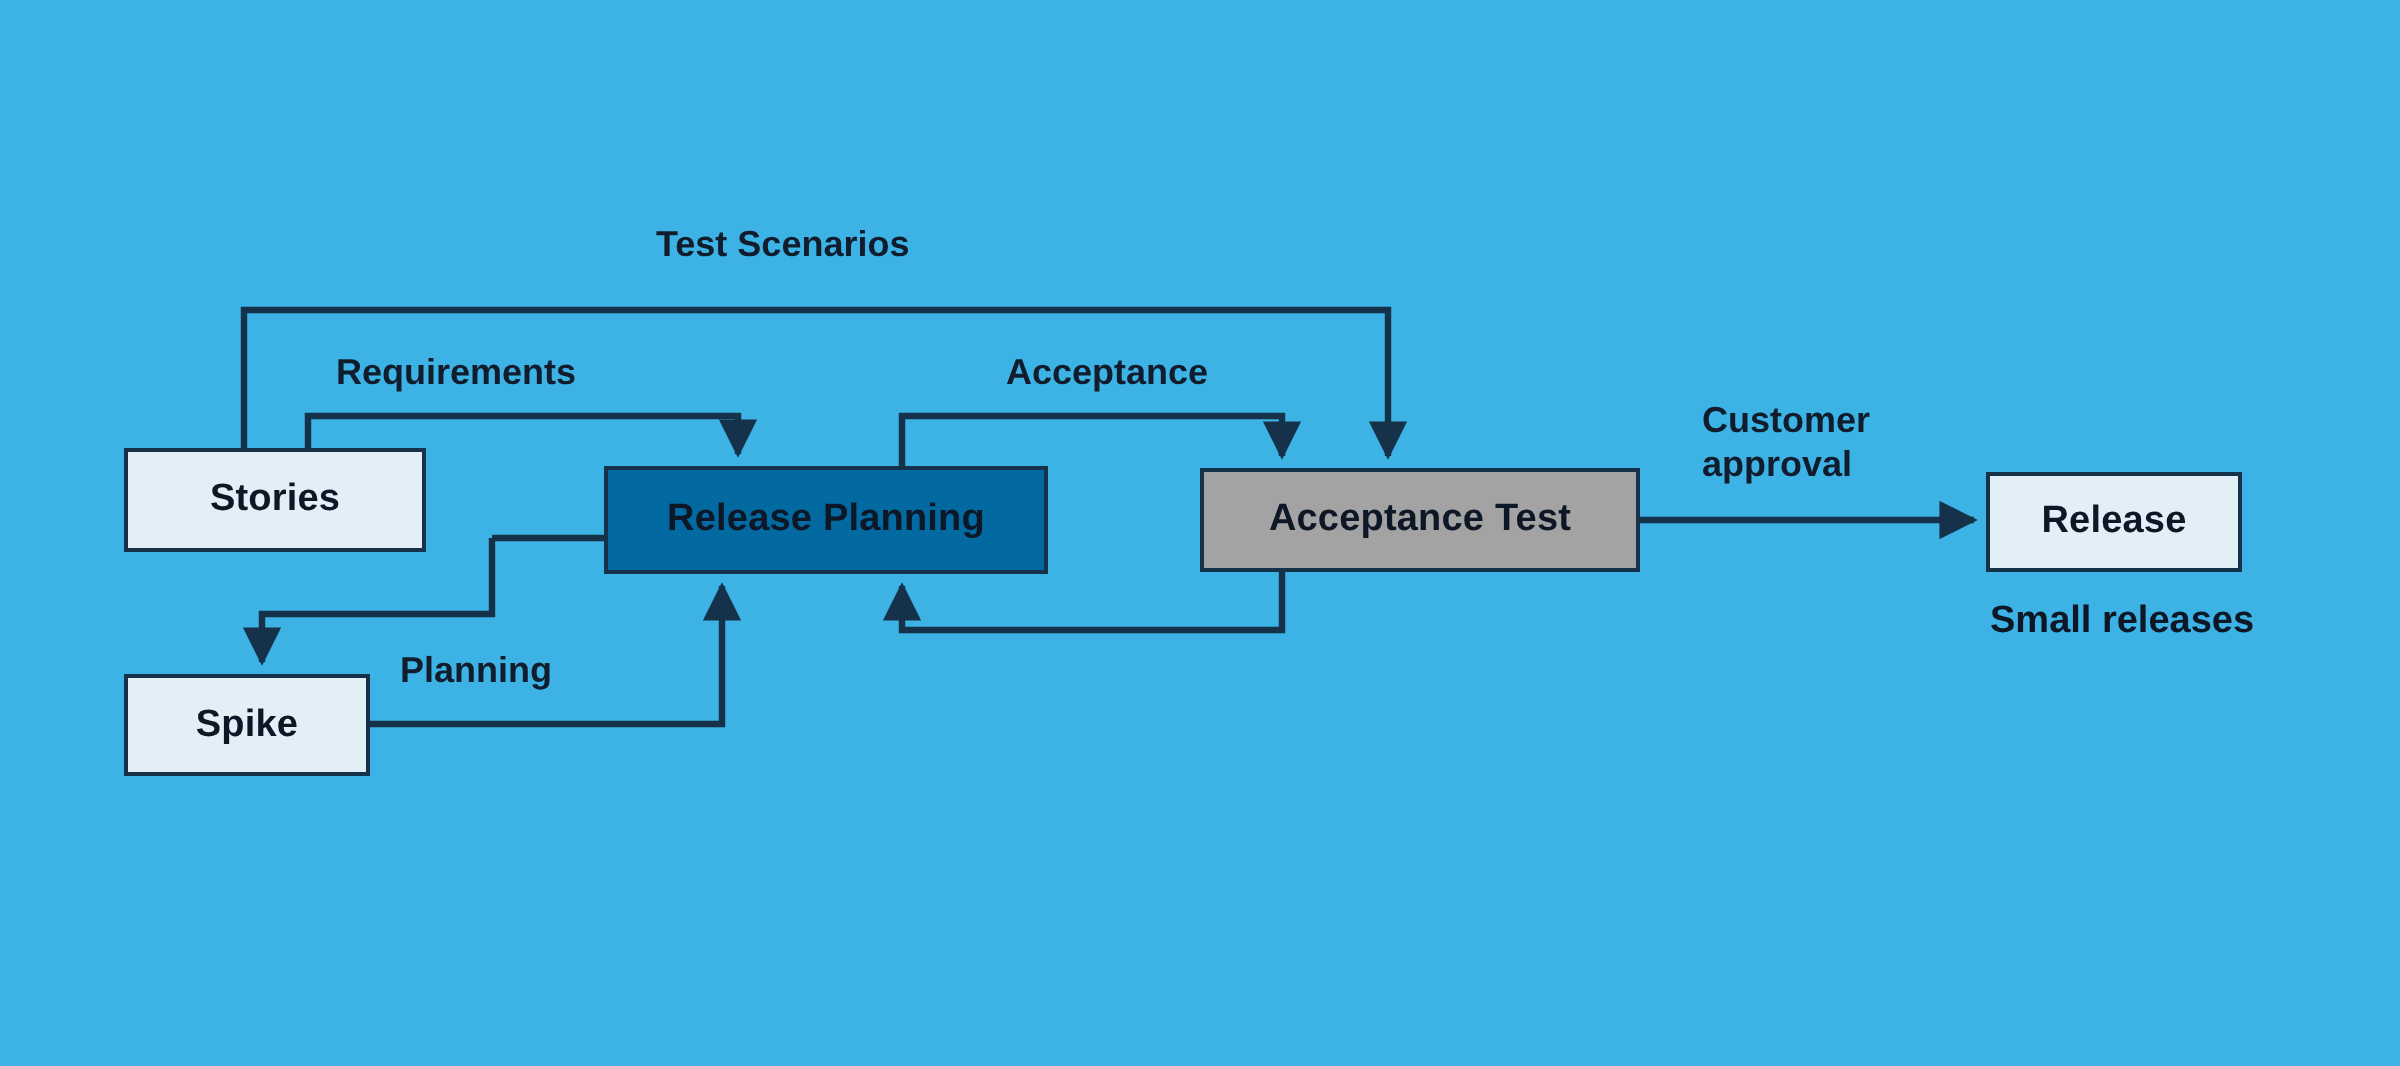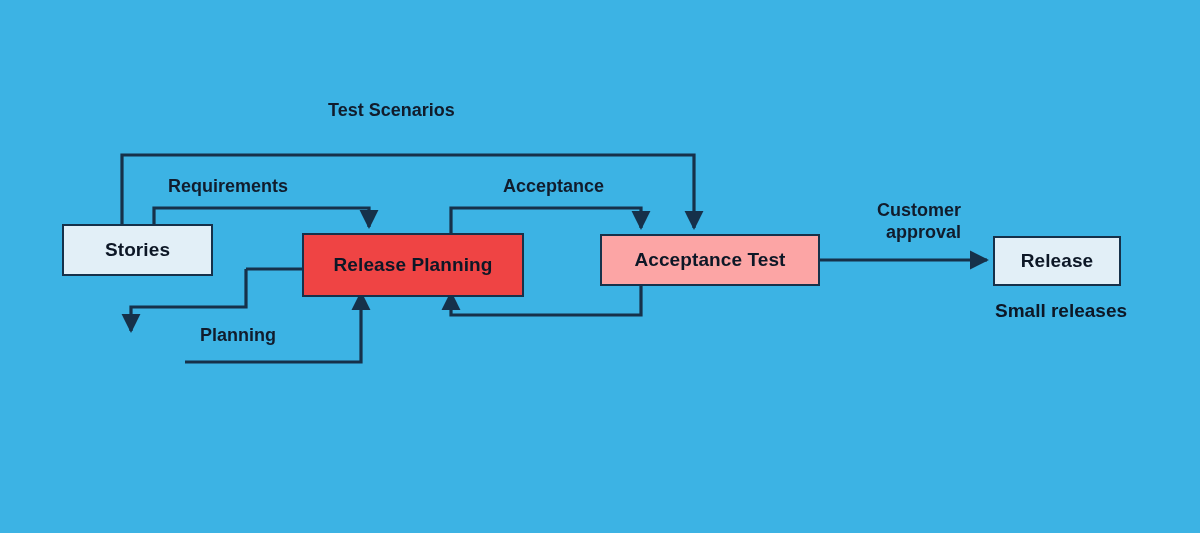--- a/index.html
+++ b/index.html
@@ -45,21 +45,21 @@
     position: absolute;
     color: #111c2c;
     font-family: "Liberation Sans", sans-serif;
     font-weight: bold;
     font-size: 18px;
     line-height: 1.22;
     white-space: pre-line;
     z-index: 4;
   }
   .edge-label.center {
-    text-align: right;
+    text-align: left;
   }
   .caption {
     position: absolute;
     color: #0d1726;
     font-family: "Liberation Sans", sans-serif;
     font-weight: bold;
     font-size: 19px;
     z-index: 4;
   }
 </style>
@@ -93,34 +93,37 @@
 
       <path d="M 820 260 L 987 260" marker-end="url(#arrow)"></path>
 
     </g>
   </svg>
 
   <div class="node" style="left: 62px; top: 224px; width: 151px; height: 52px; background: rgb(226, 239, 247); border-color: rgb(22, 49, 74); color: rgb(13, 23, 38);">
     <span>Stories</span>
   </div>
 
-  <div class="node" style="left: 302px; top: 233px; width: 222px; height: 64px; background: #ef4444; border-color: rgb(22, 49, 74); color: rgb(13, 23, 38);">
+  <div class="node" style="left: 302px; top: 233px; width: 222px; height: 54px; background: #0369a1; border-color: rgb(22, 49, 74); color: rgb(13, 23, 38);">
     <span>Release Planning</span>
   </div>
 
-  <div class="node" style="left: 600px; top: 234px; width: 220px; height: 52px; background: #fca5a5; border-color: rgb(22, 49, 74); color: rgb(13, 23, 38);">
+  <div class="node" style="left: 600px; top: 234px; width: 220px; height: 52px; background: #a3a3a3; border-color: rgb(22, 49, 74); color: rgb(13, 23, 38);">
     <span>Acceptance Test</span>
   </div>
 
   <div class="node" style="left: 993px; top: 236px; width: 128px; height: 50px; background: rgb(226, 239, 247); border-color: rgb(22, 49, 74); color: rgb(13, 23, 38);">
     <span>Release</span>
   </div>
 
+  <div class="node" style="left: 62px; top: 337px; width: 123px; height: 51px; background: rgb(226, 239, 247); border-color: rgb(22, 49, 74); color: rgb(13, 23, 38);">
+    <span>Spike</span>
+  </div>
 
-  <div class="edge-label" style="left:328px; top:100px;">Test Scenarios</div>
+  <div class="edge-label" style="left:328px; top:112px;">Test Scenarios</div>
 
   <div class="edge-label" style="left:168px; top:176px;">Requirements</div>
 
   <div class="edge-label" style="left:503px; top:176px;">Acceptance</div>
 
   <div class="edge-label" style="left:200px; top:325px;">Planning</div>
 
   <div class="edge-label center" style="left:851px; top:200px; width:110px;">Customer
 approval</div>
 

